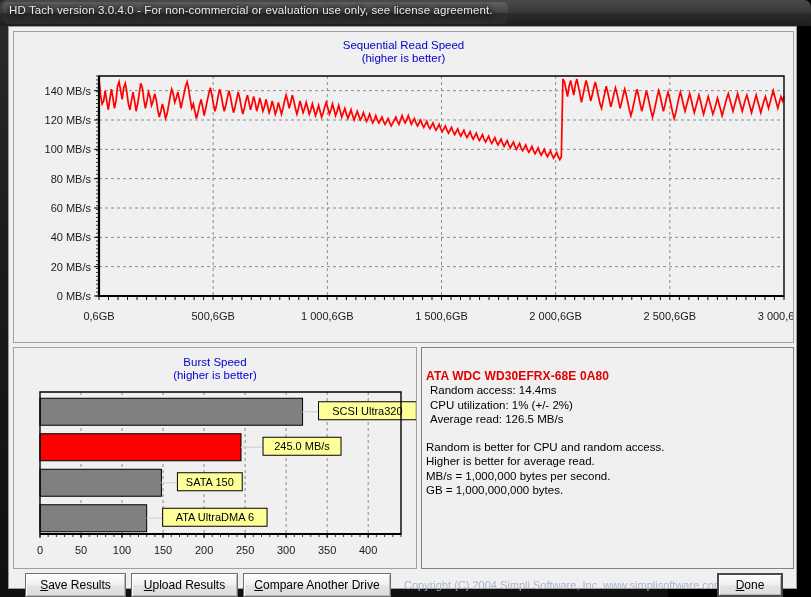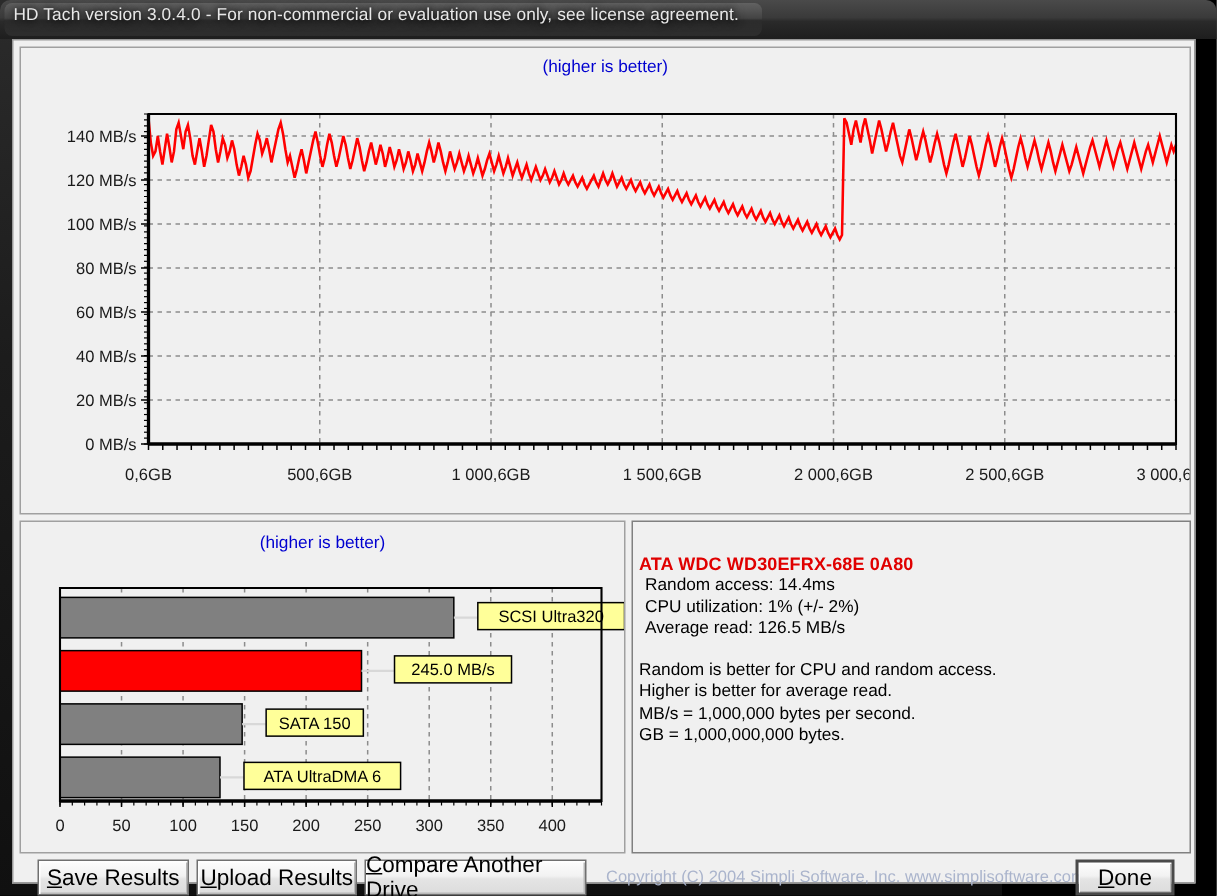--- a/index.html
+++ b/index.html
@@ -126,21 +126,21 @@
     left: 0; top: 546px;
     width: 789px; height: 17px;
   }
   .win-button {
     position: absolute;
     top: 0;
     height: 24px;
     background: linear-gradient(180deg,#fdfdfd 0%,#f2f2f2 45%,#e4e4e4 55%,#dcdcdc 100%);
     border: 1px solid #707070;
     box-shadow: inset 1px 1px 0 #ffffff, inset -1px -1px 0 #b8b8b8;
-    font-size: 15px;
+    font-size: 12px;
     color: #000;
     display: flex;
     align-items: center;
     justify-content: center;
     box-sizing: border-box;
     cursor: default;
     font-family: "Liberation Sans", sans-serif;
   }
   .win-button u { text-decoration: underline; }
   #btn-save     { left: 16px;  width: 101px; }
@@ -165,20 +165,21 @@
 
   <div id="titlebar">
     <div id="titlebar-glass"></div>
     <div id="title-text">HD Tach version 3.0.4.0  - For non-commercial or evaluation use only, see license agreement.</div>
   </div>
 
   <div id="client">
 
     <div class="panel" id="seq-panel">
       <div class="chart-title" id="seq-title">
+        <div>Sequential Read Speed</div>
         <div>(higher is better)</div>
       </div>
       <svg id="seq-svg" width="779" height="270" viewBox="0 0 779 270" style="position:absolute;left:0;top:38px;">
           <rect x="85" y="6" width="685" height="220" class="plot-bg"></rect>
           <line x1="80" y1="226" x2="85" y2="226" stroke="#000" stroke-width="1"></line>
           <text x="77" y="230" class="axis-label" text-anchor="end">0 MB/s</text>
           <line x1="85" y1="196.66666666666666" x2="770" y2="196.66666666666666" class="grid-line"></line>
           <line x1="80" y1="196.66666666666666" x2="85" y2="196.66666666666666" stroke="#000" stroke-width="1"></line>
           <text x="77" y="200.66666666666666" class="axis-label" text-anchor="end">20 MB/s</text>
           <line x1="85" y1="167.33333333333334" x2="770" y2="167.33333333333334" class="grid-line"></line>
@@ -343,20 +344,21 @@
           <line x1="82" y1="226" x2="85" y2="226" stroke="#000" stroke-width="0.8"></line>
           <path d="M85.00,8.93L86.55,25.07L88.09,33.87L89.64,30.93L91.19,20.67L92.73,30.93L94.28,39.73L95.82,29.47L97.37,19.20L98.92,28.00L100.46,38.27L102.01,30.93L103.56,16.27L105.10,11.87L106.65,20.67L108.19,29.47L109.74,17.73L111.29,13.33L112.83,22.13L114.38,33.87L115.93,39.73L117.47,30.93L119.02,22.13L120.56,30.93L122.11,41.20L123.66,33.87L125.20,23.60L126.75,13.33L128.30,17.73L129.84,29.47L131.39,38.27L132.93,30.93L134.48,22.13L136.03,26.53L137.57,35.33L139.12,30.93L140.67,23.60L142.21,29.47L143.76,39.73L145.30,47.07L146.85,41.20L148.40,33.87L149.94,39.73L151.49,48.53L153.04,44.13L154.58,35.33L156.13,26.53L157.67,19.20L159.22,23.60L160.77,32.40L162.31,28.00L163.86,22.13L165.41,29.47L166.95,38.27L168.50,30.93L170.05,23.60L171.59,16.27L173.14,11.87L174.68,19.20L176.23,29.47L177.78,38.27L179.32,33.87L180.87,41.20L182.42,48.53L183.96,42.67L185.51,35.33L187.05,29.47L188.60,36.80L190.15,45.60L191.69,38.27L193.24,30.93L194.79,23.60L196.33,17.73L197.88,25.07L199.42,33.87L200.97,41.20L202.52,35.33L204.06,26.53L205.61,19.20L207.16,25.07L208.70,33.87L210.25,41.20L211.79,35.33L213.34,28.00L214.89,20.67L216.43,26.53L217.98,35.33L219.53,42.67L221.07,36.80L222.62,29.47L224.16,22.13L225.71,28.00L227.26,36.80L228.80,44.13L230.35,38.27L231.90,30.93L233.44,25.07L234.99,32.40L236.53,39.73L238.08,33.87L239.63,26.53L241.17,32.40L242.72,41.20L244.27,35.33L245.81,28.00L247.36,33.87L248.91,41.20L250.45,36.80L252.00,29.47L253.54,35.33L255.09,42.67L256.64,38.27L258.18,30.93L259.73,36.80L261.28,44.13L262.82,39.73L264.37,32.40L265.91,38.27L267.46,44.13L269.01,38.27L270.55,30.93L272.10,25.07L273.65,30.93L275.19,38.27L276.74,32.40L278.28,25.07L279.83,30.93L281.38,38.27L282.92,44.13L284.47,38.27L286.02,30.93L287.56,36.80L289.11,42.67L290.65,38.27L292.20,32.40L293.75,38.27L295.29,44.13L296.84,39.73L298.39,33.87L299.93,39.73L301.48,45.60L303.02,41.20L304.57,35.33L306.12,41.20L307.66,47.07L309.21,42.67L310.76,36.80L312.30,32.40L313.85,38.27L315.40,44.13L316.94,39.73L318.49,33.87L320.03,39.73L321.58,45.60L323.13,41.20L324.67,35.33L326.22,41.20L327.77,47.07L329.31,42.67L330.86,38.27L332.40,44.13L333.95,48.53L335.50,44.13L337.04,39.73L338.59,45.60L340.14,50.00L341.68,45.60L343.23,41.20L344.77,45.60L346.32,50.00L347.87,47.07L349.41,42.67L350.96,47.07L352.51,51.47L354.05,48.53L355.60,44.13L357.14,48.53L358.69,52.93L360.24,50.00L361.78,45.60L363.33,50.00L364.88,52.93L366.42,50.00L367.97,47.07L369.51,51.47L371.06,54.40L372.61,51.47L374.15,48.53L375.70,52.93L377.25,55.87L378.79,52.93L380.34,50.00L381.88,47.07L383.43,51.47L384.98,54.40L386.52,50.00L388.07,45.60L389.62,50.00L391.16,52.93L392.71,50.00L394.26,45.60L395.80,50.00L397.35,54.40L398.89,51.47L400.44,48.53L401.99,52.93L403.53,55.87L405.08,52.93L406.63,50.00L408.17,54.40L409.72,57.33L411.26,54.40L412.81,51.47L414.36,55.87L415.90,58.80L417.45,55.87L419.00,52.93L420.54,57.33L422.09,60.27L423.63,57.33L425.18,54.40L426.73,58.80L428.27,61.73L429.82,58.80L431.37,55.87L432.91,60.27L434.46,63.20L436.00,60.27L437.55,57.33L439.10,61.73L440.64,64.67L442.19,61.73L443.74,58.80L445.28,63.20L446.83,66.13L448.37,63.20L449.92,60.27L451.47,64.67L453.01,67.60L454.56,64.67L456.11,61.73L457.65,66.13L459.20,69.07L460.74,66.13L462.29,63.20L463.84,67.60L465.38,70.53L466.93,67.60L468.48,64.67L470.02,69.07L471.57,72.00L473.12,69.07L474.66,66.13L476.21,70.53L477.75,73.47L479.30,70.53L480.85,67.60L482.39,72.00L483.94,74.93L485.49,72.00L487.03,69.07L488.58,73.47L490.12,76.40L491.67,73.47L493.22,70.53L494.76,74.93L496.31,77.87L497.86,74.93L499.40,72.00L500.95,76.40L502.49,79.33L504.04,76.40L505.59,73.47L507.13,77.87L508.68,80.80L510.23,77.87L511.77,74.93L513.32,79.33L514.86,82.27L516.41,79.33L517.96,76.40L519.50,80.80L521.05,83.73L522.60,80.80L524.14,77.87L525.69,82.27L527.23,85.20L528.78,82.27L530.33,79.33L531.87,83.73L533.42,86.67L534.97,83.73L536.51,80.80L538.06,85.20L539.60,88.13L541.15,85.20L542.70,82.27L544.24,86.67L545.79,89.60L547.34,86.67L548.88,8.93L550.43,11.87L551.98,19.20L553.52,26.53L555.07,16.27L556.61,10.40L558.16,17.73L559.71,25.07L561.25,14.80L562.80,8.93L564.35,16.27L565.89,23.60L567.44,32.40L568.98,25.07L570.53,17.73L572.08,10.40L573.62,16.27L575.17,23.60L576.72,30.93L578.26,25.07L579.81,17.73L581.35,11.87L582.90,19.20L584.45,26.53L585.99,33.87L587.54,38.27L589.09,30.93L590.63,23.60L592.18,16.27L593.72,22.13L595.27,29.47L596.82,36.80L598.36,30.93L599.91,23.60L601.46,17.73L603.00,23.60L604.55,30.93L606.09,38.27L607.64,32.40L609.19,25.07L610.73,19.20L612.28,25.07L613.83,32.40L615.37,39.73L616.92,45.60L618.47,39.73L620.01,32.40L621.56,25.07L623.10,19.20L624.65,26.53L626.20,33.87L627.74,41.20L629.29,35.33L630.84,28.00L632.38,20.67L633.93,26.53L635.47,33.87L637.02,41.20L638.57,47.07L640.11,41.20L641.66,33.87L643.21,26.53L644.75,20.67L646.30,26.53L647.84,33.87L649.39,41.20L650.94,35.33L652.48,28.00L654.03,22.13L655.58,28.00L657.12,35.33L658.67,42.67L660.21,48.53L661.76,42.67L663.31,35.33L664.85,28.00L666.40,22.13L667.95,28.00L669.49,35.33L671.04,41.20L672.58,35.33L674.13,29.47L675.68,23.60L677.22,29.47L678.77,36.80L680.32,42.67L681.86,36.80L683.41,30.93L684.95,25.07L686.50,30.93L688.05,38.27L689.59,44.13L691.14,38.27L692.69,32.40L694.23,26.53L695.78,32.40L697.33,38.27L698.87,44.13L700.42,39.73L701.96,33.87L703.51,28.00L705.06,33.87L706.60,39.73L708.15,45.60L709.70,39.73L711.24,33.87L712.79,28.00L714.33,23.60L715.88,29.47L717.43,35.33L718.97,41.20L720.52,35.33L722.07,29.47L723.61,23.60L725.16,29.47L726.70,35.33L728.25,41.20L729.80,35.33L731.34,29.47L732.89,25.07L734.44,30.93L735.98,36.80L737.53,42.67L739.07,36.80L740.62,30.93L742.17,25.07L743.71,30.93L745.26,36.80L746.81,42.67L748.35,36.80L749.90,30.93L751.44,26.53L752.99,32.40L754.54,38.27L756.08,32.40L757.63,26.53L759.18,20.67L760.72,26.53L762.27,32.40L763.81,38.27L765.36,32.40L766.91,26.53L768.45,30.93L770.00,26.53" class="trace" stroke="#ff0000"></path>
           <path d="M85,6 L770,6 L770,226 L85,226 Z" class="axis-line"></path>
           <line x1="85" y1="6" x2="85" y2="226" stroke="#000" stroke-width="2.2"></line>
           <line x1="85" y1="226" x2="770" y2="226" stroke="#000" stroke-width="2.2"></line>
         </svg>
     </div>
 
     <div class="panel" id="burst-panel">
       <div class="chart-title" id="burst-title">
+        <div>Burst Speed</div>
         <div>(higher is better)</div>
       </div>
       <svg id="burst-svg" width="402" height="180" viewBox="0 0 402 180" style="position:absolute;left:0;top:40px;">
           <rect x="26" y="4" width="361" height="142" class="plot-bg"></rect>
           <line x1="26" y1="146" x2="26" y2="150" stroke="#000" stroke-width="1"></line>
           <text x="26" y="166" class="axis-label" text-anchor="middle">0</text>
           <line x1="67.02272727272728" y1="4" x2="67.02272727272728" y2="146" class="grid-line"></line>
           <line x1="67.02272727272728" y1="146" x2="67.02272727272728" y2="150" stroke="#000" stroke-width="1"></line>
           <text x="67.02272727272728" y="166" class="axis-label" text-anchor="middle">50</text>
           <line x1="108.04545454545455" y1="4" x2="108.04545454545455" y2="146" class="grid-line"></line>

